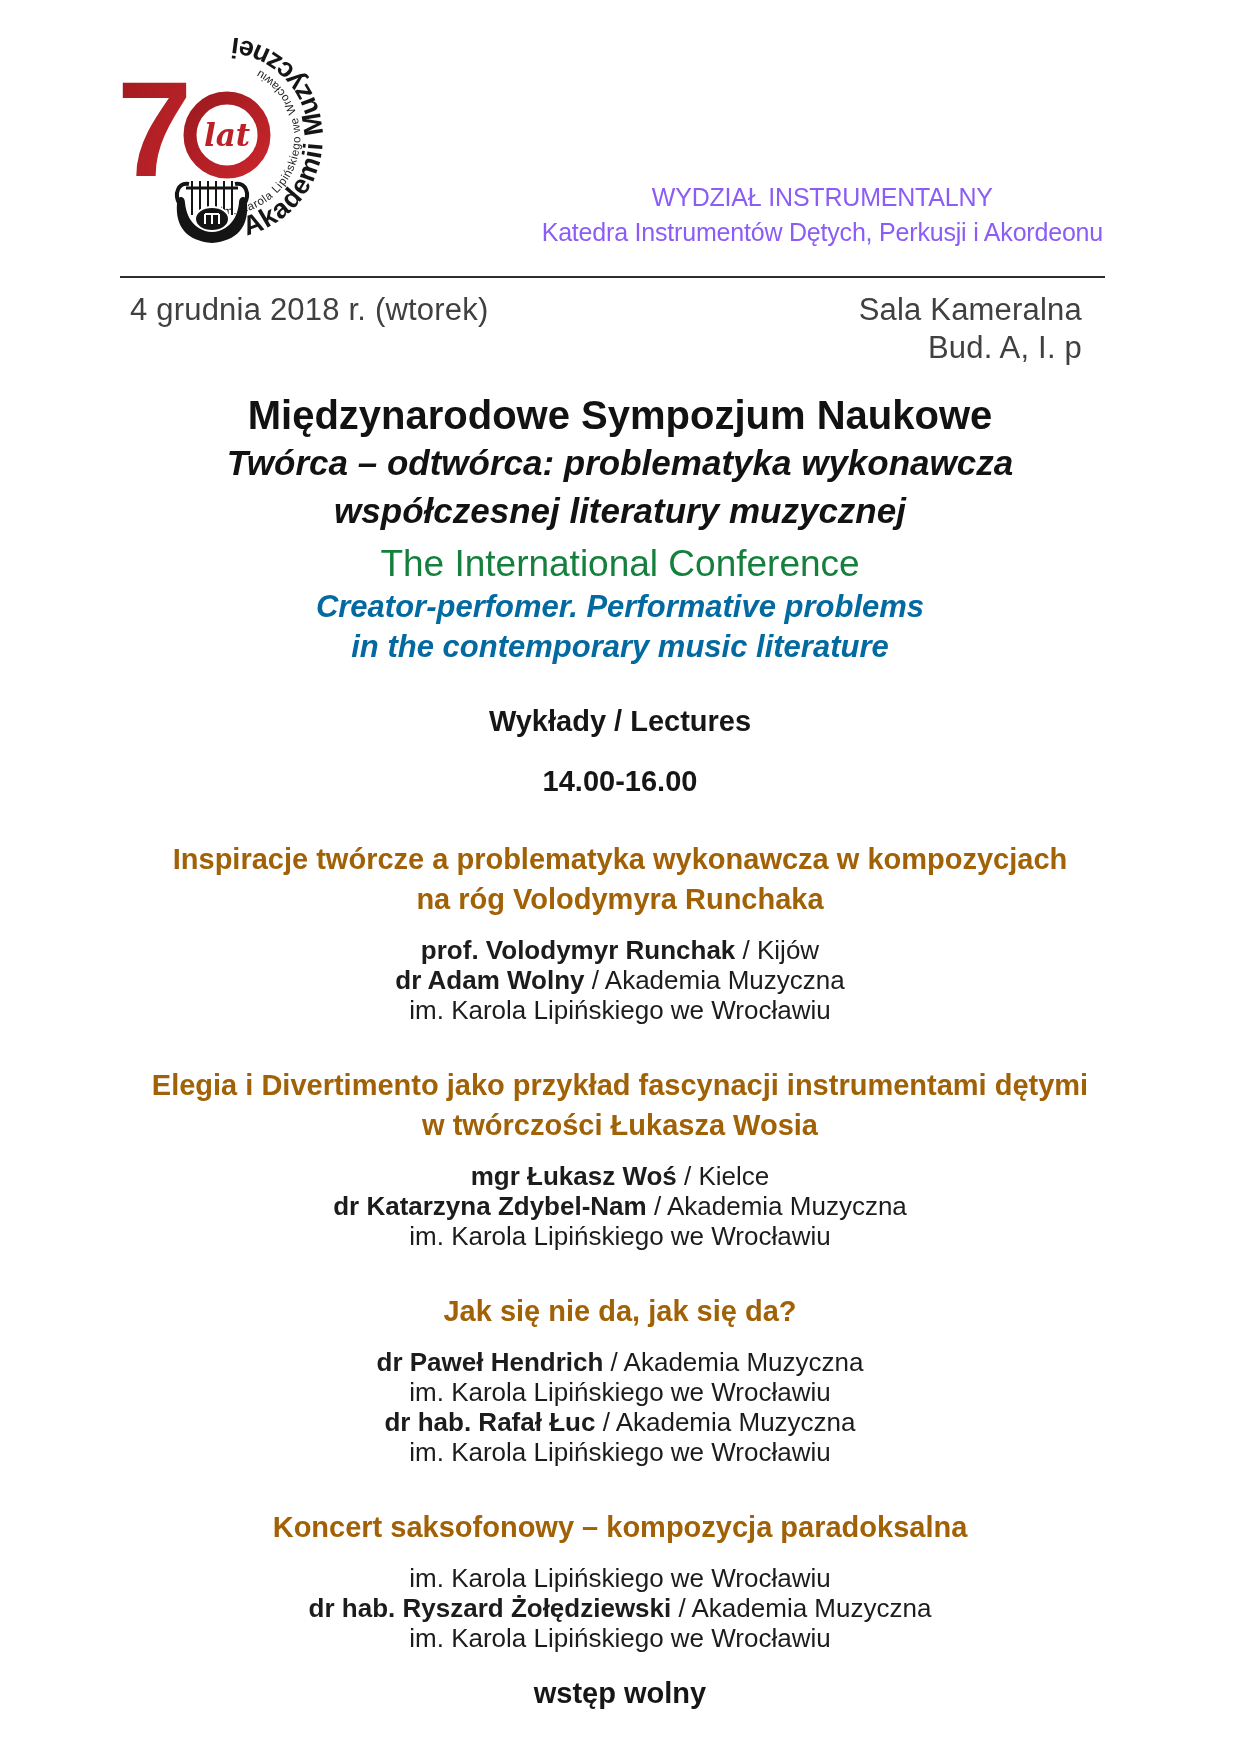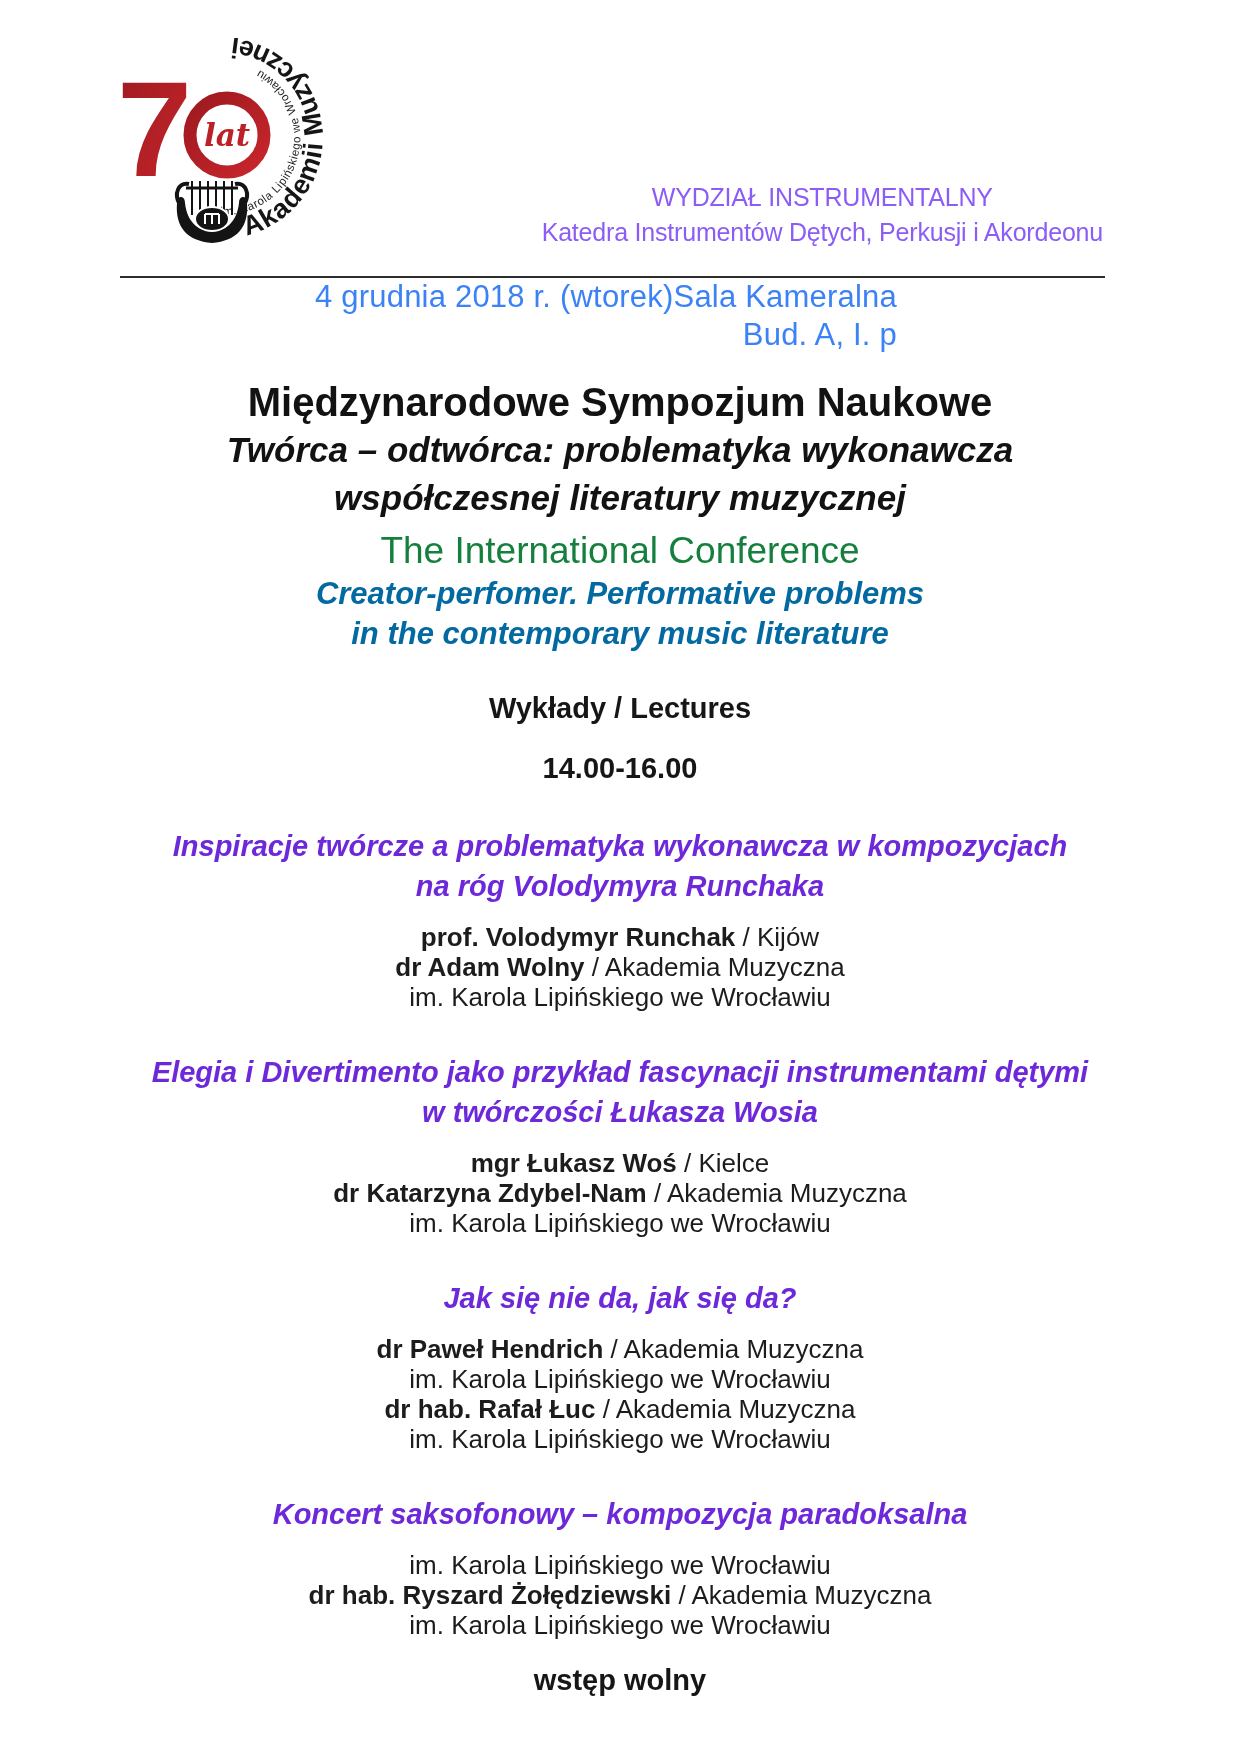--- a/index.html
+++ b/index.html
@@ -29,27 +29,28 @@
     color:#8b5cf6;
     padding-bottom:2px;
   }
   .rule{
     border:none;
     border-top:2px solid #2e2e2e;
     margin:24px 135px 0 120px;
   }
   .meta{
     display:flex;
-    justify-content:center;
+    justify-content:space-between;
     align-items:flex-start;
     padding:0 158px 0 130px;
+    margin-top:13px;
     font-size:31px;
     line-height:38px;
     letter-spacing:0.2px;
-    color:#3b82f6;
+    color:#404040;
   }
   .meta .venue{text-align:right;}
   
   .body-col{text-align:center;padding:0 70px;}
   .h-pl{
     font-size:40px;font-weight:bold;line-height:48px;
     margin:24px 0 0 0;color:#121212;
   }
   .sub-pl{
     font-size:35px;font-weight:bold;font-style:italic;
@@ -59,22 +60,22 @@
     font-size:37px;font-weight:normal;line-height:46px;
     margin-top:6px;color:#15803d;
   }
   .sub-en{
     font-size:31px;font-weight:bold;font-style:italic;
     line-height:40px;color:#0369a1;
   }
   .lect-head{font-size:29px;font-weight:bold;line-height:36px;margin-top:36px;}
   .lect-time{font-size:29px;font-weight:bold;line-height:36px;margin-top:24px;}
   .lec-title{
-    font-size:29px;font-weight:bold;font-style:italic;
-    line-height:40px;color:#6d28d9;
+    font-size:29px;font-weight:bold;
+    line-height:40px;color:#a16207;
   }
   .lec{margin-top:40px;}
   .lec + .lec{}
   .speakers{margin-top:16px;font-size:26px;line-height:30px;color:#1c1c1c;}
   .speakers .nm{font-weight:bold;}
   .admission{
     font-size:29px;font-weight:bold;line-height:36px;margin-top:22px;
   }
 </style>
 </head>

